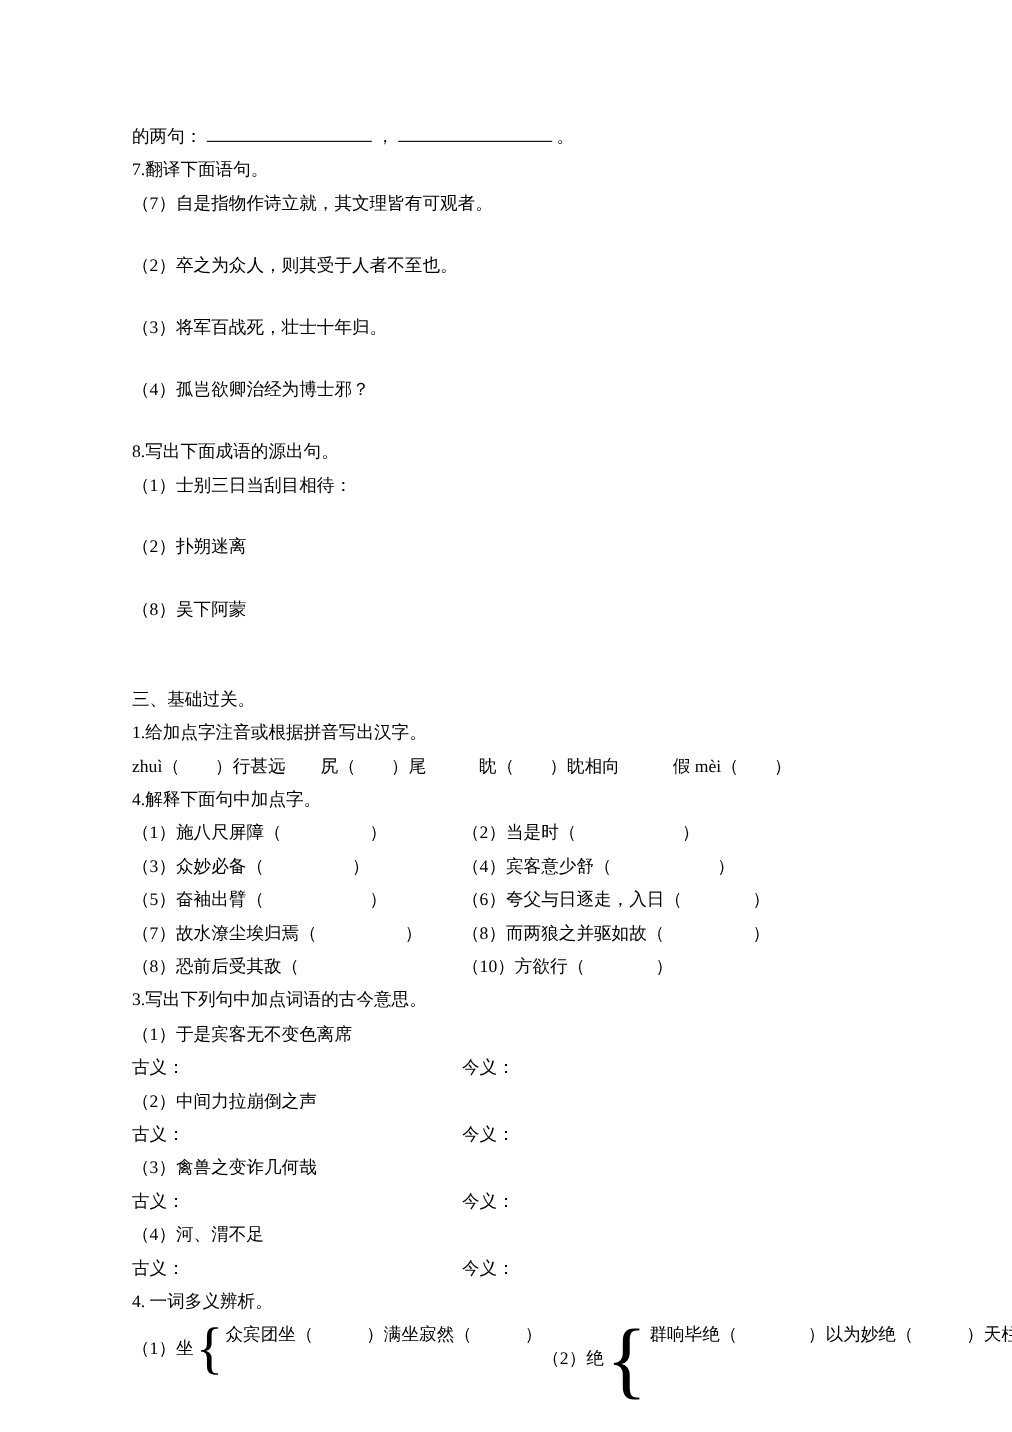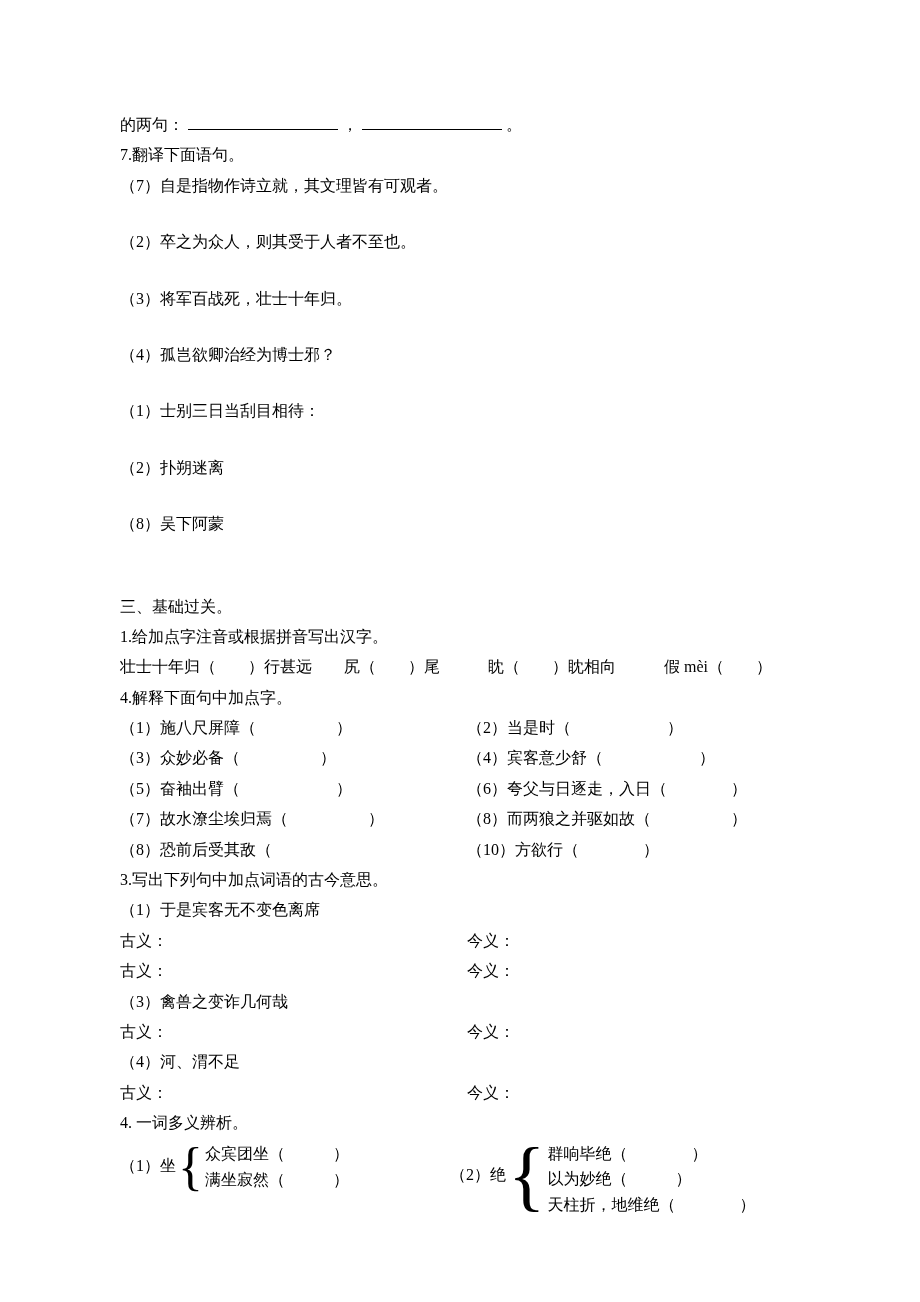--- a/index.html
+++ b/index.html
@@ -21,21 +21,20 @@
     white-space: nowrap;
   }
   .blank {
     display: inline-block;
     border-bottom: 1px solid #000;
     height: 1.1em;
     vertical-align: baseline;
   }
   .split {
     display: flex;
-    gap: 47px;
   }
   .split .left {
     flex: 0 0 300px;
   }
   .split .right {
     flex: 1;
   }
   .brace-row {
     display: flex;
     align-items: center;
@@ -51,21 +50,21 @@
     font-family: "SimSun", serif;
   }
   .brace2 {
     font-size: 78px;
     line-height: 70px;
     margin: 0 2px 0 2px;
     font-family: "SimSun", serif;
   }
   .brace-items {
     display: flex;
-    flex-direction: column;
+    flex-direction: row;
     justify-content: space-between;
   }
   .brace-items .bi {
     line-height: 1.6;
     white-space: nowrap;
   }
   .two-col {
     display: flex;
   }
   .two-col .colA { flex: 0 0 330px; }
@@ -89,31 +88,32 @@
   <div class="line">7.翻译下面语句。</div>
   <div class="line">（7）自是指物作诗立就，其文理皆有可观者。</div>
   <div class="gap"></div>
   <div class="line">（2）卒之为众人，则其受于人者不至也。</div>
   <div class="gap"></div>
   <div class="line">（3）将军百战死，壮士十年归。</div>
   <div class="gap"></div>
   <div class="line">（4）孤岂欲卿治经为博士邪？</div>
   <div class="gap"></div>
 
+  <div class="line">8.写出下面成语的源出句。</div>
   <div class="line">（1）士别三日当刮目相待：</div>
   <div class="gap"></div>
   <div class="line">（2）扑朔迷离</div>
   <div class="gap"></div>
   <div class="line">（8）吴下阿蒙</div>
   <div class="gap"></div>
   <div class="gap"></div>
 
   <div class="line">三、基础过关。</div>
   <div class="line">1.给加点字注音或根据拼音写出汉字。</div>
-  <div class="line">壮士十年归（　　）行甚远　　尻（　　）尾　　　眈（　　）眈相向　　　假 mèi（　　）</div>
+  <div class="line">zhuì（　　）行甚远　　尻（　　）尾　　　眈（　　）眈相向　　　假 mèi（　　）</div>
 
   <div class="line">4.解释下面句中加点字。</div>
   <div class="split">
     <div class="left">（1）施八尺屏障（　　　　　）</div>
     <div class="right">（2）当是时（　　　　　　）</div>
   </div>
   <div class="split">
     <div class="left">（3）众妙必备（　　　　　）</div>
     <div class="right">（4）宾客意少舒（　　　　　　）</div>
   </div>
@@ -131,20 +131,21 @@
   </div>
 
   <div class="line">3.写出下列句中加点词语的古今意思。</div>
 
   <div class="line">（1）于是宾客无不变色离席</div>
   <div class="split">
     <div class="left">古义：</div>
     <div class="right">今义：</div>
   </div>
 
+  <div class="line">（2）中间力拉崩倒之声</div>
   <div class="split">
     <div class="left">古义：</div>
     <div class="right">今义：</div>
   </div>
 
   <div class="line">（3）禽兽之变诈几何哉</div>
   <div class="split">
     <div class="left">古义：</div>
     <div class="right">今义：</div>
   </div>

